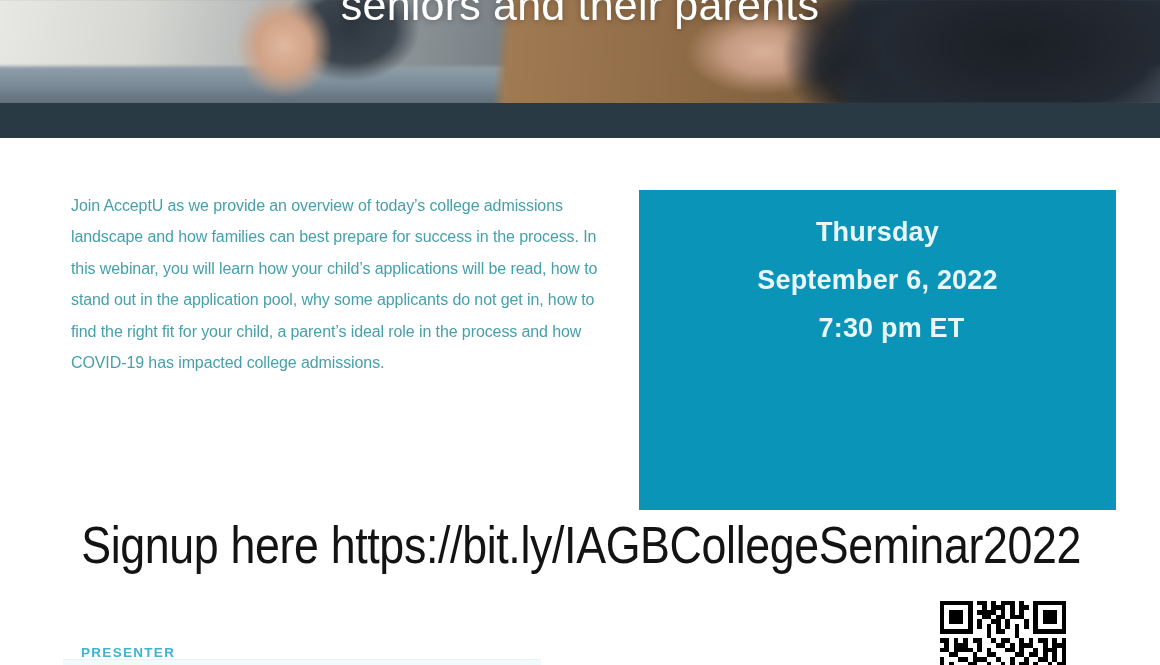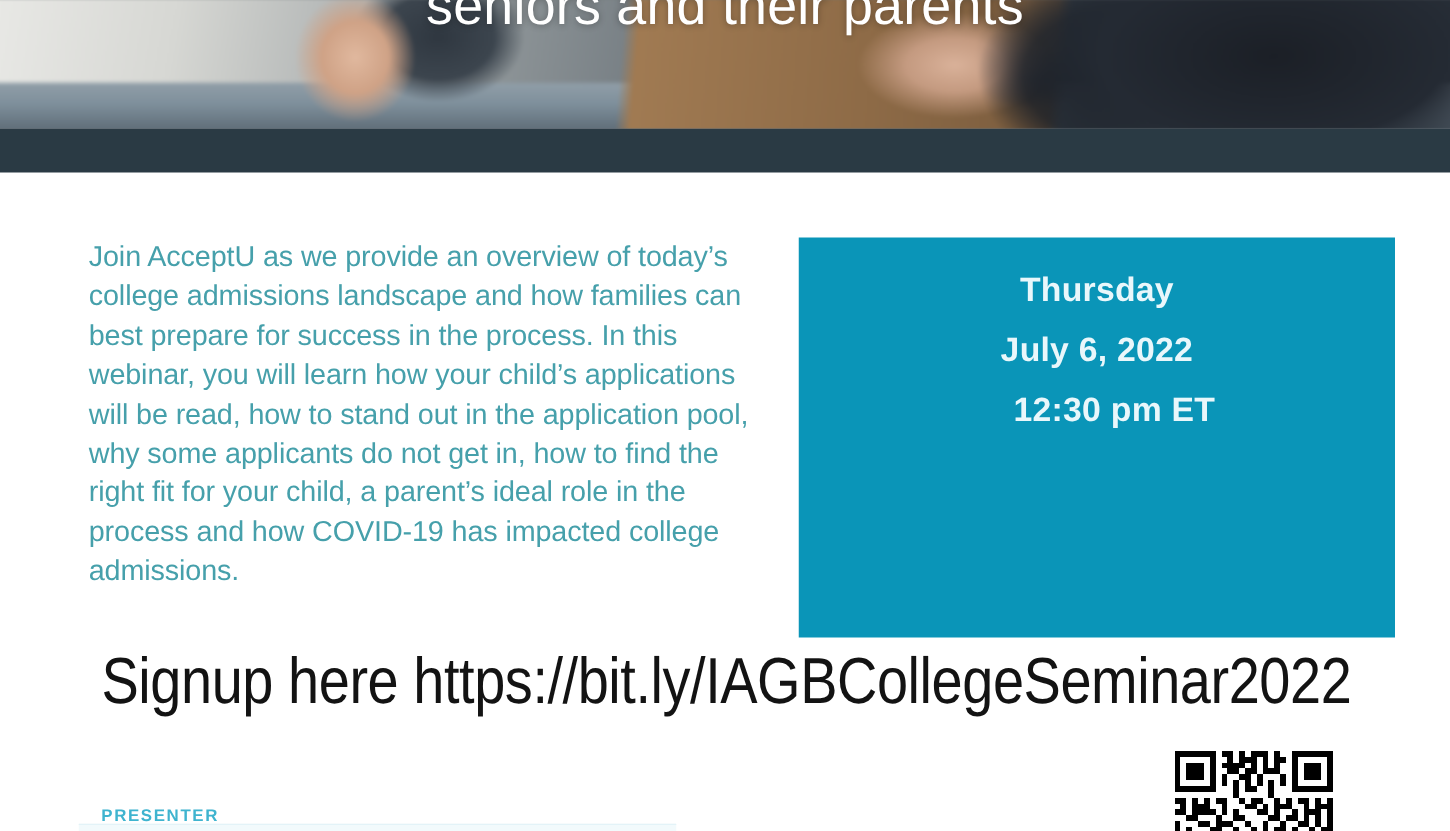--- a/index.html
+++ b/index.html
@@ -81,21 +81,21 @@
     background: #2a3a44;
   }
 
   
   .description {
     position: absolute;
     left: 71px;
     top: 190px;
     width: 528px;
     color: #46a0ab;
-    font-size: 23px;
+    font-size: 16px;
     line-height: 31.4px;
     font-weight: 400;
     letter-spacing: -0.1px;
   }
 
   
   .date-panel {
     position: absolute;
     left: 639px;
     top: 190px;
@@ -179,22 +179,22 @@
     <div class="hero-title">seniors and their parents</div>
   </div>
 
   <div class="navy-band"></div>
 
   <div class="description">Join AcceptU as we provide an overview of today’s college admissions landscape and how families can best prepare for success in the process. In this webinar, you will learn how your child’s applications will be read, how to stand out in the application pool, why some applicants do not get in, how to find the right fit for your child, a parent’s ideal role in the process and how COVID-19 has impacted college admissions.</div>
 
   <div class="date-panel">
     <div class="date-lines">
       <span class="date-line-1">Thursday</span>
-      <span class="date-line-2">July 6, 2022</span>
-      <span class="date-line-3">12:30 pm ET</span>
+      <span class="date-line-2">September 6, 2022</span>
+      <span class="date-line-3">7:30 pm ET</span>
     </div>
   </div>
 
   <div class="signup-line">Signup here https://bit.ly/IAGBCollegeSeminar2022</div>
 
   <div class="presenter-card"></div>
   <div class="presenter-label">PRESENTER</div>
 
   <div class="qr-wrap">
     <svg width="136" height="136" viewBox="0 0 29 29" shape-rendering="crispEdges" aria-hidden="true">

